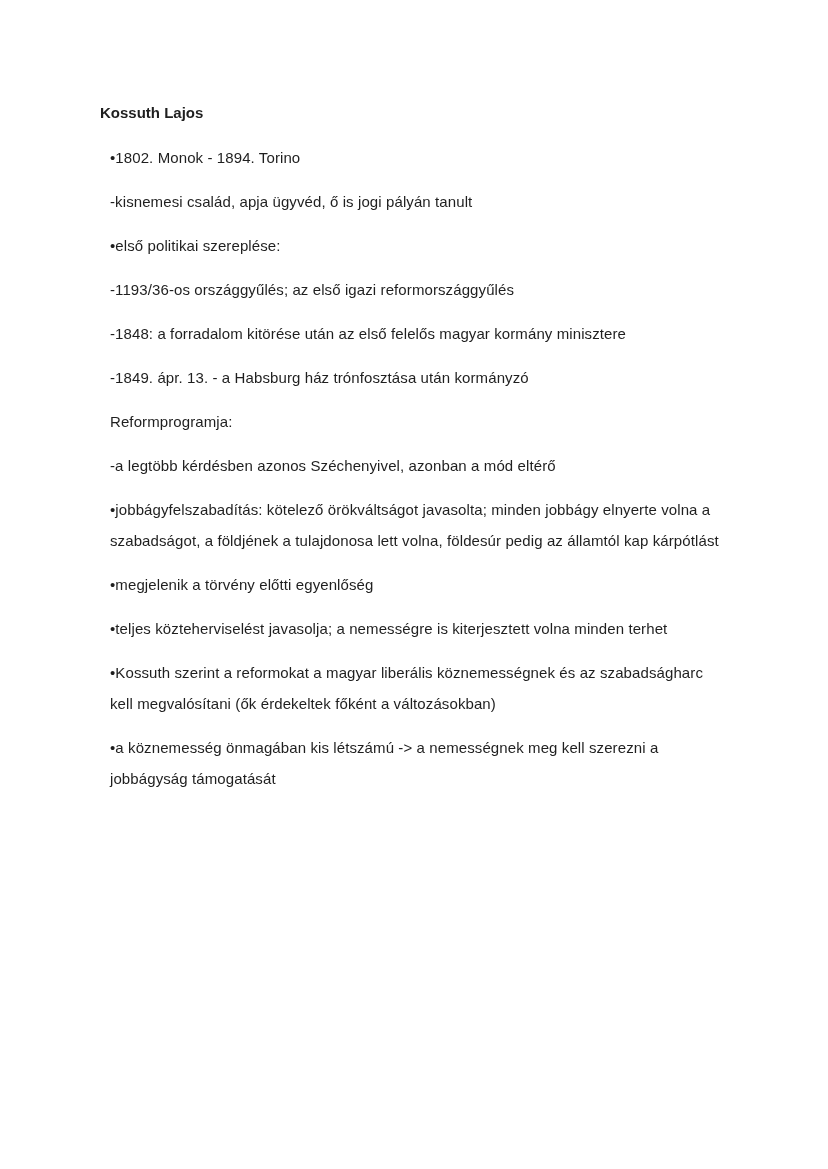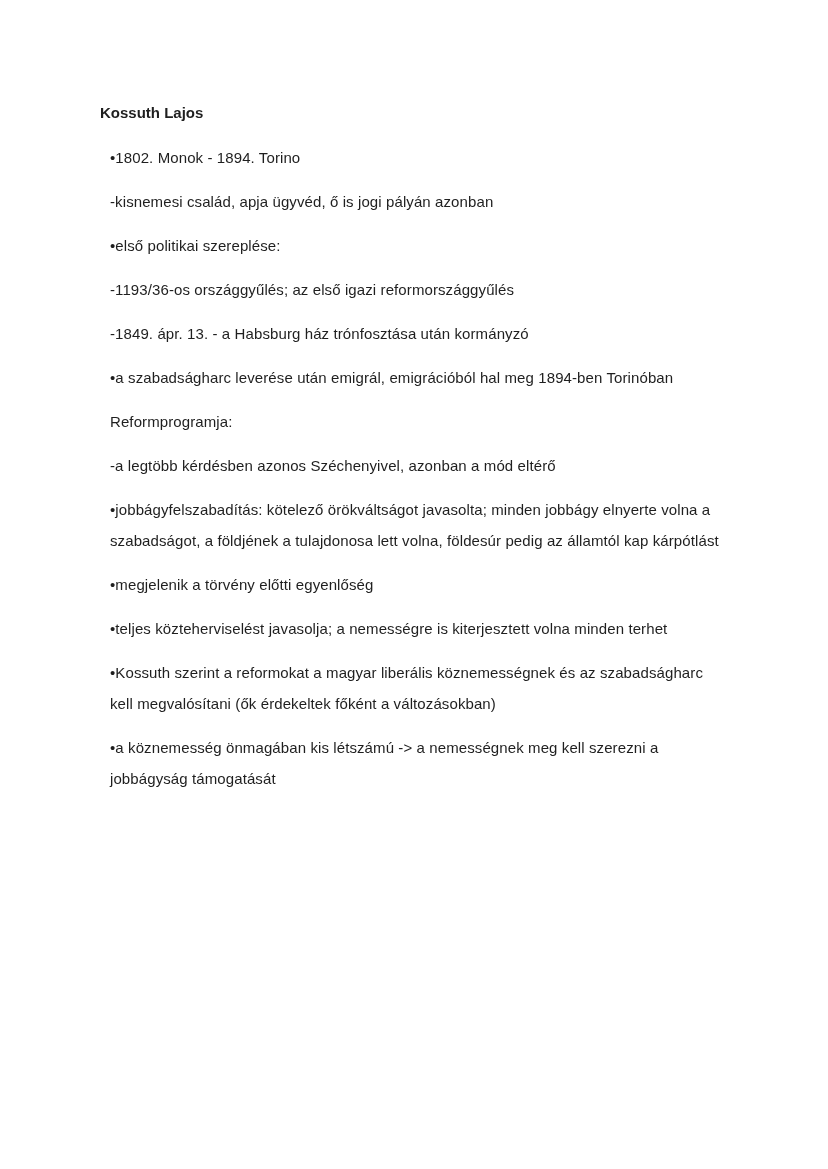--- a/index.html
+++ b/index.html
@@ -36,25 +36,25 @@
     font-weight: normal;
   }
 </style>
 </head>
 <body>
 
 <div class="page">
   <h1 class="doc-title">Kossuth Lajos</h1>
   <div id="paragraphs">
       <p class="para"><span>•1802. Monok - 1894. Torino</span></p>
-      <p class="para"><span>-kisnemesi család, apja ügyvéd, ő is jogi pályán azonban</span></p>
+      <p class="para"><span>-kisnemesi család, apja ügyvéd, ő is jogi pályán tanult</span></p>
       <p class="para"><span>•első politikai szereplése:</span></p>
       <p class="para"><span>-1193/36-os országgyűlés; az első igazi reformországgyűlés</span></p>
+      <p class="para"><span>-1848: a forradalom kitörése után az első felelős magyar kormány minisztere</span></p>
       <p class="para"><span>-1849. ápr. 13. - a Habsburg ház trónfosztása után kormányzó</span></p>
-      <p class="para"><span>•a szabadságharc leverése után emigrál, emigrációból hal meg 1894-ben Torinóban</span></p>
       <p class="para"><span>Reformprogramja:</span></p>
       <p class="para"><span>-a legtöbb kérdésben azonos Széchenyivel, azonban a </span><span class="bold">mód</span><span> eltérő</span></p>
       <p class="para"><span>•jobbágyfelszabadítás: kötelező örökváltságot javasolta; minden jobbágy elnyerte volna a szabadságot, a földjének a tulajdonosa lett volna, földesúr pedig az államtól kap kárpótlást</span></p>
       <p class="para"><span>•megjelenik a törvény előtti egyenlőség</span></p>
       <p class="para"><span>•teljes közteherviselést javasolja; a nemességre is kiterjesztett volna minden terhet</span></p>
       <p class="para"><span>•Kossuth szerint a reformokat a magyar liberális köznemességnek és az szabadságharc kell megvalósítani (ők érdekeltek főként a változásokban)</span></p>
       <p class="para"><span>•a köznemesség önmagában kis létszámú -&gt; a nemességnek meg kell szerezni a jobbágyság támogatását</span></p>
     </div>
 </div>
 

